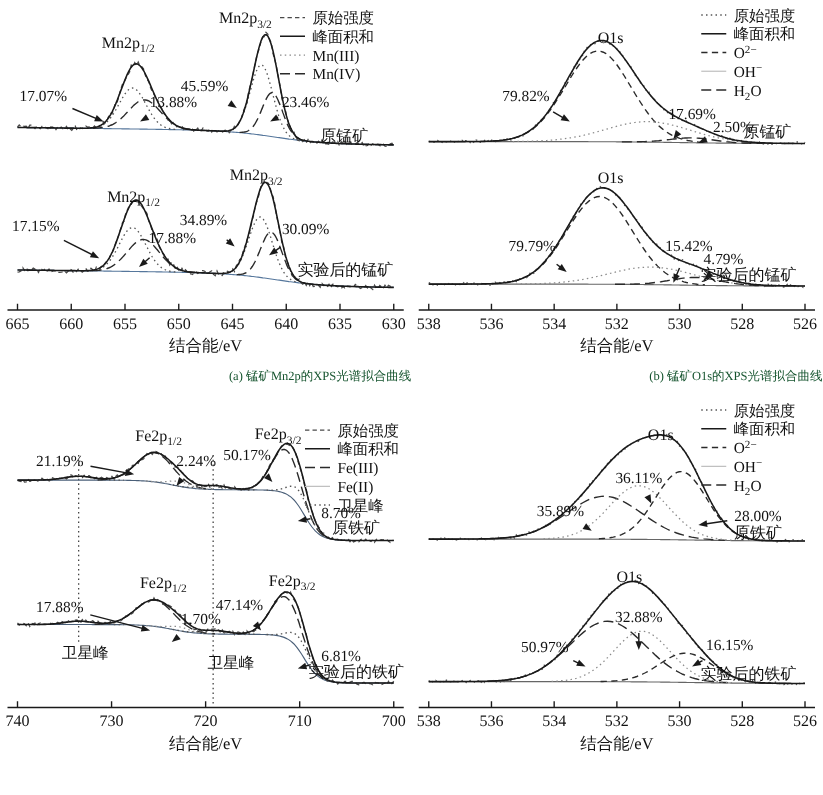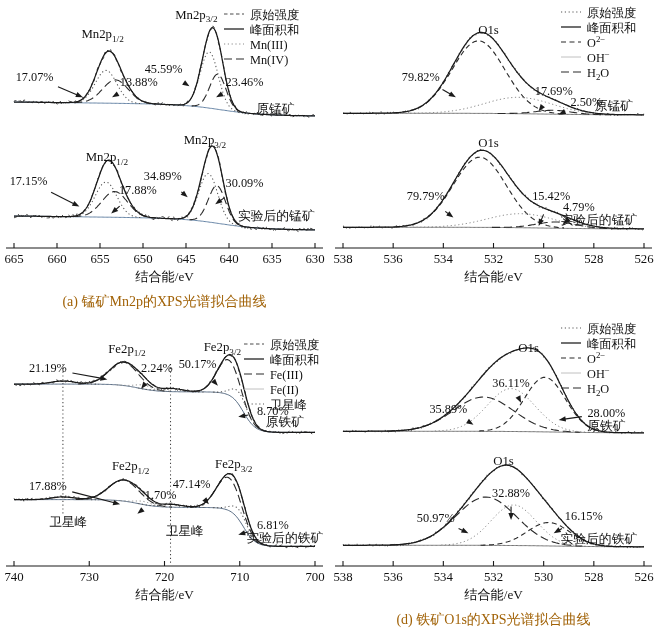--- a/index.html
+++ b/index.html
@@ -1,21 +1,21 @@
 <!DOCTYPE html>
 <html><head>
 <meta charset="utf-8">
 <style>
   html,body{margin:0;padding:0;background:#ffffff;}
   .figure{width:658px;height:636px;background:#ffffff;display:grid;
           grid-template-columns:329px 329px;grid-template-rows:318px 318px;
           font-family:"Liberation Serif","DejaVu Serif",serif;}
   .panel{position:relative;width:329px;height:318px;}
   .panel svg{display:block;}
-  .caption{text-align:center;font-size:14px;color:#a16207;line-height:20px;
+  .caption{text-align:right;font-size:10px;color:#14532d;line-height:20px;
            font-family:"Liberation Serif","DejaVu Serif",serif;}
   svg text{font-family:"Liberation Serif","DejaVu Serif",serif;fill:#111;}
 </style>
 </head>
 <body>
 
 <div class="figure">
   <div class="panel">
     <svg width="329" height="292" viewBox="0 0 329 292">
         <g>
@@ -163,20 +163,21 @@
           <text x="164.5" y="263" font-size="12.8" text-anchor="middle"><tspan dy="0" font-size="12.8">532</tspan></text>
           <line x1="214.66666666666666" y1="248" x2="214.66666666666666" y2="243" stroke="#1a1a1a" stroke-width="1.1"></line>
           <text x="214.66666666666666" y="263" font-size="12.8" text-anchor="middle"><tspan dy="0" font-size="12.8">530</tspan></text>
           <line x1="264.83333333333337" y1="248" x2="264.83333333333337" y2="243" stroke="#1a1a1a" stroke-width="1.1"></line>
           <text x="264.83333333333337" y="263" font-size="12.8" text-anchor="middle"><tspan dy="0" font-size="12.8">528</tspan></text>
           <line x1="315" y1="248" x2="315" y2="243" stroke="#1a1a1a" stroke-width="1.1"></line>
           <text x="315" y="263" font-size="12.8" text-anchor="middle"><tspan dy="0" font-size="12.8">526</tspan></text>
           <text x="164.5" y="281" font-size="13.2" text-anchor="middle"><tspan dy="0" font-size="13.2">结合能/eV</tspan></text>
         </g>
       </svg>
+    <div class="caption">(b) 锰矿O1s的XPS光谱拟合曲线</div>
   </div>
   <div class="panel">
     <svg width="329" height="292" viewBox="0 0 329 292">
         <g>
           <line x1="62.9125" y1="46" x2="62.9125" y2="198" stroke="#444" stroke-width="1.05" stroke-dasharray="1.2 2.6" fill="none"></line>
           <line x1="170.51999999999967" y1="46" x2="170.51999999999967" y2="246" stroke="#444" stroke-width="1.05" stroke-dasharray="1.2 2.6" fill="none"></line>
         </g>
         <g>
           <path d="M14.0 66.1L15.3 66.1L16.6 66.1L17.9 66.1L19.2 66.1L20.5 66.1L21.9 66.1L23.2 66.1L24.5 66.1L25.8 66.1L27.1 66.1L28.4 66.1L29.7 66.1L31.0 66.1L32.3 66.1L33.6 66.1L34.9 66.1L36.2 66.1L37.6 66.1L38.9 66.1L40.2 66.1L41.5 66.1L42.8 66.1L44.1 66.1L45.4 66.1L46.7 66.1L48.0 66.1L49.3 66.1L50.6 66.1L52.0 66.1L53.3 66.1L54.6 66.1L55.9 66.1L57.2 66.1L58.5 66.1L59.8 66.1L61.1 66.1L62.4 66.1L63.7 66.1L65.0 66.1L66.3 66.1L67.7 66.1L69.0 66.1L70.3 66.1L71.6 66.1L72.9 66.1L74.2 66.1L75.5 66.1L76.8 66.1L78.1 66.1L79.4 66.1L80.7 66.1L82.1 66.1L83.4 66.1L84.7 66.1L86.0 66.1L87.3 66.1L88.6 66.1L89.9 66.1L91.2 66.1L92.5 66.2L93.8 66.2L95.1 66.2L96.4 66.2L97.8 66.2L99.1 66.2L100.4 66.2L101.7 66.3L103.0 66.3L104.3 66.3L105.6 66.4L106.9 66.4L108.2 66.4L109.5 66.5L110.8 66.5L112.2 66.6L113.5 66.7L114.8 66.7L116.1 66.8L117.4 66.9L118.7 67.0L120.0 67.1L121.3 67.3L122.6 67.4L123.9 67.6L125.2 67.7L126.5 67.9L127.9 68.1L129.2 68.3L130.5 68.5L131.8 68.8L133.1 69.0L134.4 69.2L135.7 69.5L137.0 69.8L138.3 70.0L139.6 70.3L140.9 70.5L142.3 70.8L143.6 71.0L144.9 71.3L146.2 71.5L147.5 71.7L148.8 71.9L150.1 72.1L151.4 72.3L152.7 72.4L154.0 72.6L155.3 72.7L156.6 72.9L158.0 73.0L159.3 73.1L160.6 73.2L161.9 73.2L163.2 73.3L164.5 73.4L165.8 73.4L167.1 73.5L168.4 73.5L169.7 73.6L171.0 73.6L172.4 73.7L173.7 73.7L175.0 73.7L176.3 73.7L177.6 73.7L178.9 73.8L180.2 73.8L181.5 73.8L182.8 73.8L184.1 73.8L185.4 73.8L186.7 73.8L188.1 73.8L189.4 73.8L190.7 73.9L192.0 73.9L193.3 73.9L194.6 73.9L195.9 73.9L197.2 73.9L198.5 73.9L199.8 73.9L201.1 73.9L202.5 73.9L203.8 73.9L205.1 73.9L206.4 74.0L207.7 74.0L209.0 74.0L210.3 74.0L211.6 74.1L212.9 74.1L214.2 74.2L215.5 74.3L216.8 74.4L218.2 74.5L219.5 74.6L220.8 74.8L222.1 75.0L223.4 75.3L224.7 75.6L226.0 76.0L227.3 76.5L228.6 77.0L229.9 77.7L231.2 78.6L232.6 79.5L233.9 80.7L235.2 82.0L236.5 83.5L237.8 85.2L239.1 87.0L240.4 89.0L241.7 91.2L243.0 93.3L244.3 95.5L245.6 97.7L246.9 99.8L248.3 101.8L249.6 103.6L250.9 105.2L252.2 106.7L253.5 107.9L254.8 109.0L256.1 110.0L257.4 110.8L258.7 111.4L260.0 112.0L261.3 112.4L262.7 112.8L264.0 113.1L265.3 113.4L266.6 113.6L267.9 113.7L269.2 113.9L270.5 114.0L271.8 114.1L273.1 114.1L274.4 114.2L275.7 114.2L277.0 114.3L278.4 114.3L279.7 114.3L281.0 114.4L282.3 114.4L283.6 114.4L284.9 114.4L286.2 114.4L287.5 114.4L288.8 114.4L290.1 114.4L291.4 114.4L292.8 114.4L294.1 114.4L295.4 114.4L296.7 114.4L298.0 114.4L299.3 114.4L300.6 114.4L301.9 114.4L303.2 114.4L304.5 114.4L305.8 114.4L307.1 114.4L308.5 114.4L309.8 114.4L311.1 114.4L312.4 114.4L313.7 114.4L315.0 114.4" fill="none" stroke="#4a5f78" stroke-width="0.9"></path>
           <path d="M78.1 66.0L79.3 65.9L80.4 65.9L81.5 65.8L82.7 65.7L83.8 65.6L85.0 65.5L86.1 65.4L87.3 65.2L88.4 65.0L89.6 64.8L90.7 64.6L91.8 64.2L93.0 63.9L94.1 63.5L95.3 63.0L96.4 62.5L97.6 61.9L98.7 61.2L99.8 60.5L101.0 59.7L102.1 58.9L103.3 58.0L104.4 57.0L105.6 56.0L106.7 55.0L107.9 53.9L109.0 52.8L110.1 51.7L111.3 50.7L112.4 49.6L113.6 48.6L114.7 47.7L115.9 46.8L117.0 46.0L118.1 45.4L119.3 44.8L120.4 44.4L121.6 44.2L122.7 44.1L123.9 44.1L125.0 44.4L126.2 44.7L127.3 45.3L128.4 46.0L129.6 46.8L130.7 47.7L131.9 48.8L133.0 49.9L134.2 51.1L135.3 52.4L136.4 53.8L137.6 55.1L138.7 56.5L139.9 57.8L141.0 59.2L142.2 60.5L143.3 61.7L144.5 62.9L145.6 64.0L146.7 65.1L147.9 66.1L149.0 67.0L150.2 67.8L151.3 68.6L152.5 69.2L153.6 69.9L154.7 70.4L155.9 70.9L157.0 71.3L158.2 71.7L159.3 72.0L160.5 72.3L161.6 72.5L162.8 72.7L163.9 72.9L165.0 73.0L166.2 73.2L167.3 73.3L168.5 73.4L169.6 73.4" stroke="#2a2a2a" stroke-width="1.1" stroke-dasharray="8 4" fill="none"></path>
@@ -323,15 +324,14 @@
           <text x="164.5" y="263" font-size="12.8" text-anchor="middle"><tspan dy="0" font-size="12.8">532</tspan></text>
           <line x1="214.66666666666666" y1="248" x2="214.66666666666666" y2="243" stroke="#1a1a1a" stroke-width="1.1"></line>
           <text x="214.66666666666666" y="263" font-size="12.8" text-anchor="middle"><tspan dy="0" font-size="12.8">530</tspan></text>
           <line x1="264.83333333333337" y1="248" x2="264.83333333333337" y2="243" stroke="#1a1a1a" stroke-width="1.1"></line>
           <text x="264.83333333333337" y="263" font-size="12.8" text-anchor="middle"><tspan dy="0" font-size="12.8">528</tspan></text>
           <line x1="315" y1="248" x2="315" y2="243" stroke="#1a1a1a" stroke-width="1.1"></line>
           <text x="315" y="263" font-size="12.8" text-anchor="middle"><tspan dy="0" font-size="12.8">526</tspan></text>
           <text x="164.5" y="281" font-size="13.2" text-anchor="middle"><tspan dy="0" font-size="13.2">结合能/eV</tspan></text>
         </g>
       </svg>
-    <div class="caption">(d) 铁矿O1s的XPS光谱拟合曲线</div>
   </div>
 </div>
 
 </body></html>

